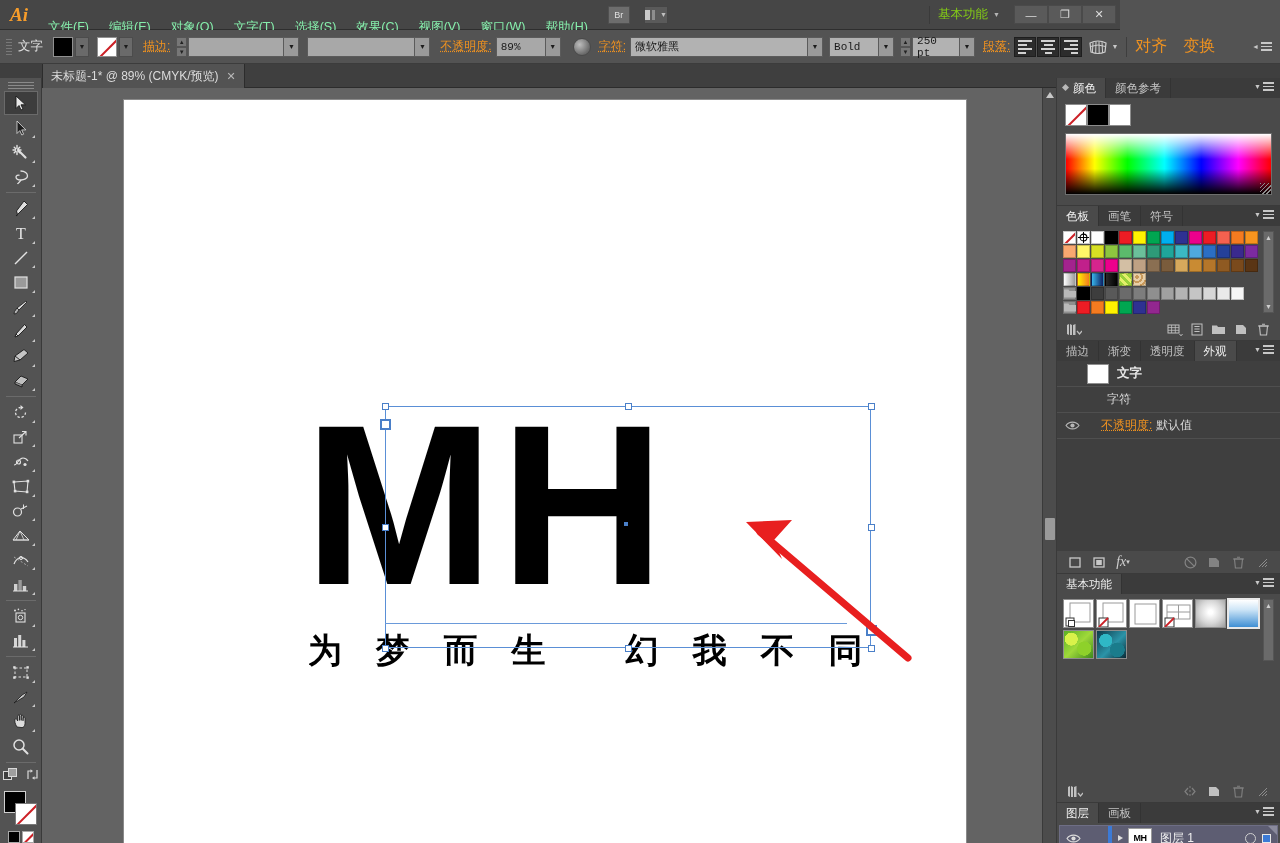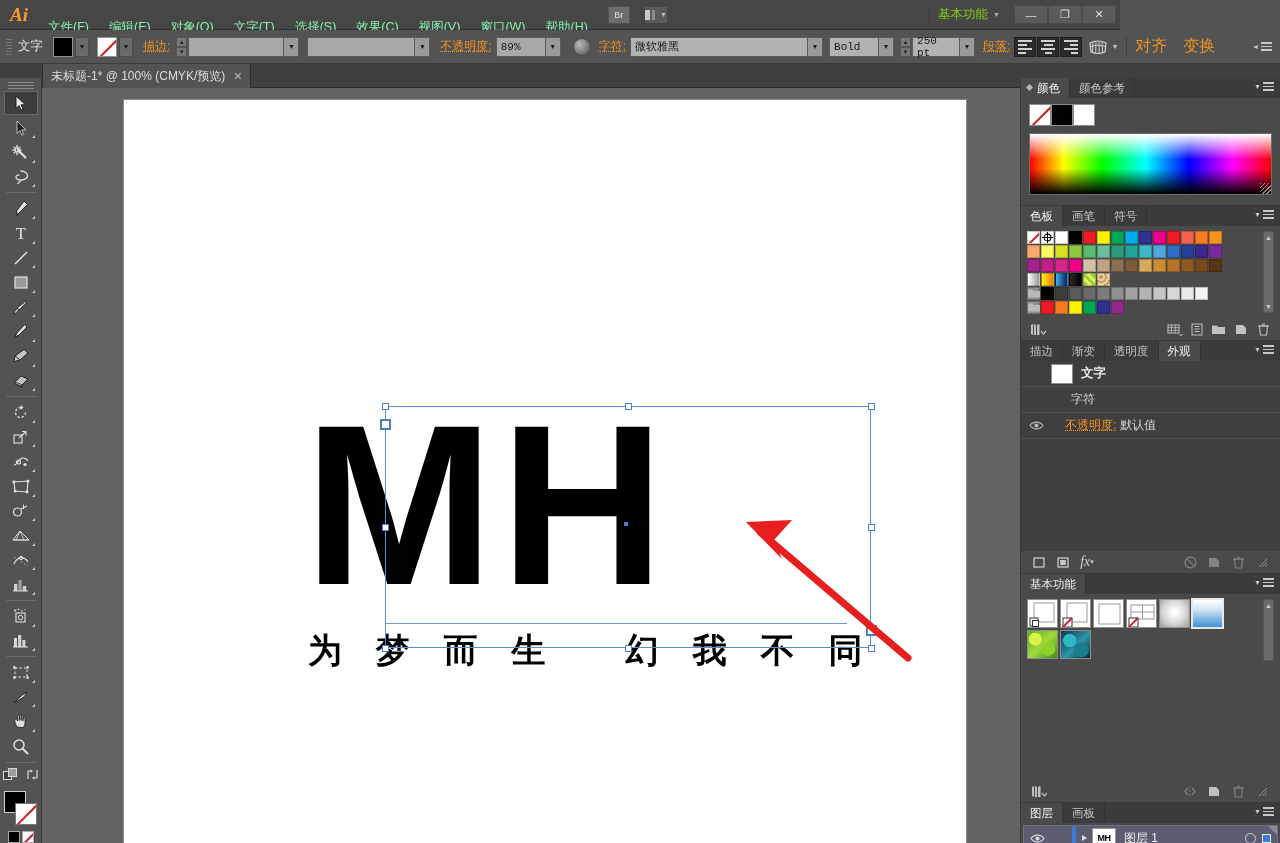--- a/index.html
+++ b/index.html
@@ -201,21 +201,21 @@
   .vscroll .arrow-up {
     position:absolute; left:0; top:0; width:14px; height:14px; background:#4c4c4c;
     display:flex; align-items:center; justify-content:center;
   }
   .vscroll .thumb {
     position:absolute; left:2px; top:430px; width:10px; height:22px; background:#9a9a9a; border-radius:1px;
   }
 
   
   .dock {
-    position:absolute; right:0; top:78px; width:260px; bottom:0;
+    position:absolute; right:0; top:78px; width:224px; bottom:0;
     background:#fdba74; border-left:1px solid #3a3a3a;
   }
   .panel { border-bottom:1px solid #3a3a3a; background:#4a4a4a; }
   .panel-tabs {
     display:flex; align-items:flex-end; height:20px; background:#3b3b3b; position:relative;
   }
   .ptab {
     height:20px; line-height:20px; padding:0 9px; font-size:11.5px; color:#c2c2c2;
     background:#3b3b3b; border-right:1px solid #333;
   }
@@ -447,21 +447,21 @@
       <span class="pm-lines">
           <i></i>
           <i></i>
           <i></i>
         </span>
     </div>
   </div>
 
   <div class="tabbar">
     <div class="doc-tab">
-      <span class="t">未标题-1* @ 100% (CMYK/预览)</span>
+      <span class="t">未标题-1* @ 89% (CMYK/预览)</span>
       <span class="x">✕</span>
     </div>
   </div>
 
   <div class="tools">
     <div class="tool-grip">
         <i></i>
         <i></i>
         <i></i>
       </div>

